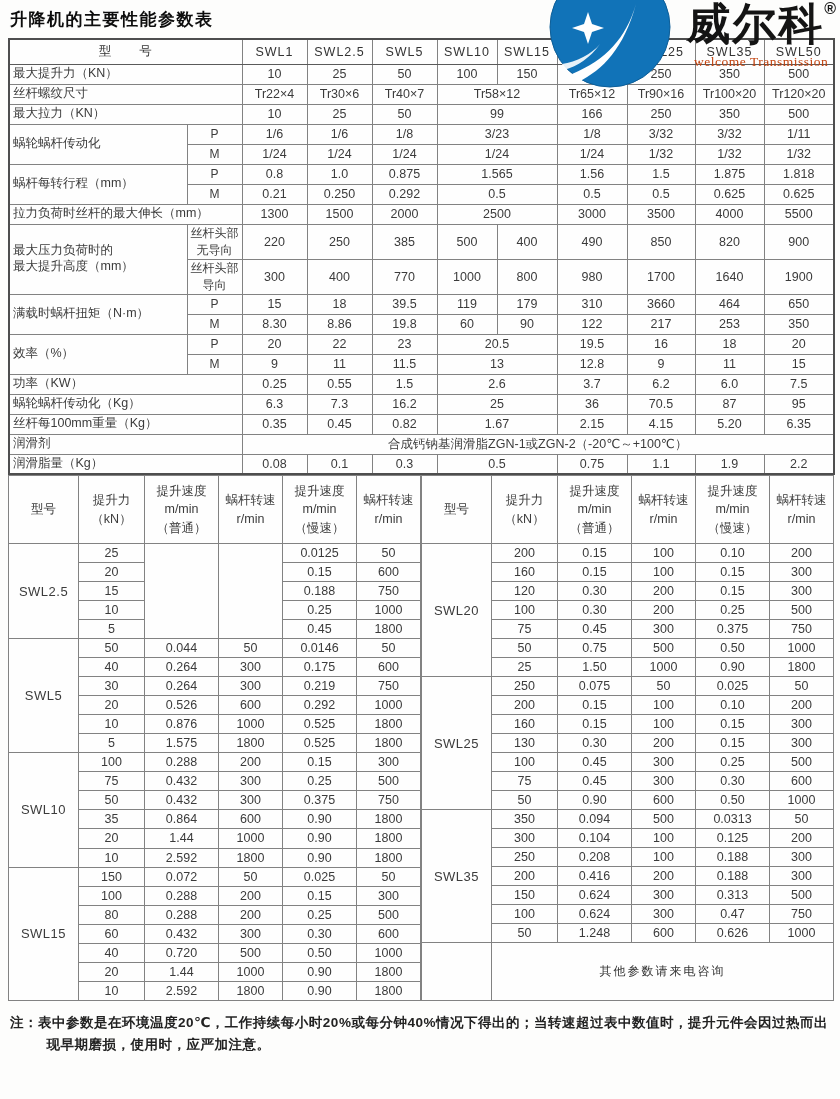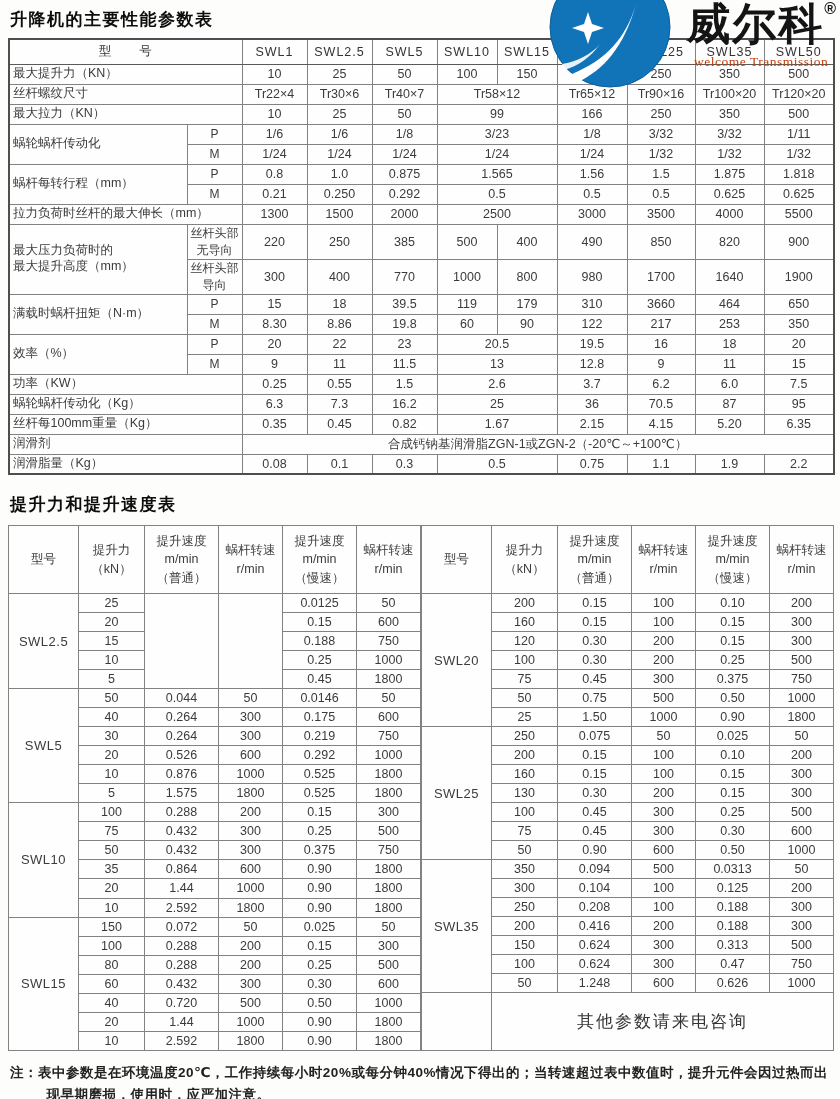--- a/index.html
+++ b/index.html
@@ -36,21 +36,21 @@
   table.main td.sub { padding:0 1px; font-size:12px; }
 
   
   .speed-wrap { display:flex; width:825px; }
   table.speed { width:412.5px; }
   table.speed.left  { border:1.5px solid #5a5a5a; border-right:1px solid #828282; }
   table.speed.right { border:1.5px solid #5a5a5a; border-left:none; }
   table.speed thead th { height:68px; white-space:pre-line; line-height:1.45; font-size:12.5px; }
   table.speed td { height:19px; font-size:12.5px; }
   table.speed td.model { font-size:13px; letter-spacing:.5px; }
-  table.speed td.footer-cell { height:58px; font-size:17px; letter-spacing:2px; color:#333; }
+  table.speed td.footer-cell { height:58px; font-size:12px; letter-spacing:2px; color:#333; }
 
   
   .note {
     margin:11px 2px 0 2px; width:822px;
     font-size:13.5px; font-weight:bold; color:#222;
     line-height:1.65; letter-spacing:.5px;
     padding-left:2.7em; text-indent:-2.7em;
   }
 
   
@@ -314,21 +314,20 @@
           <td class="val">0.3</td>
           <td class="val" colspan="2">0.5</td>
           <td class="val">0.75</td>
           <td class="val">1.1</td>
           <td class="val">1.9</td>
           <td class="val">2.2</td>
         </tr>
       </tbody>
   </table>
 
-  <div class="doc-title second">提升力和提升速度表</div>
 
   <div class="speed-wrap">
     <table class="speed left">
       <colgroup>
         <col style="width:70px">
           <col style="width:66px">
           <col style="width:74px">
         <col style="width:64px">
           <col style="width:74px">
           <col style="width:64px">

